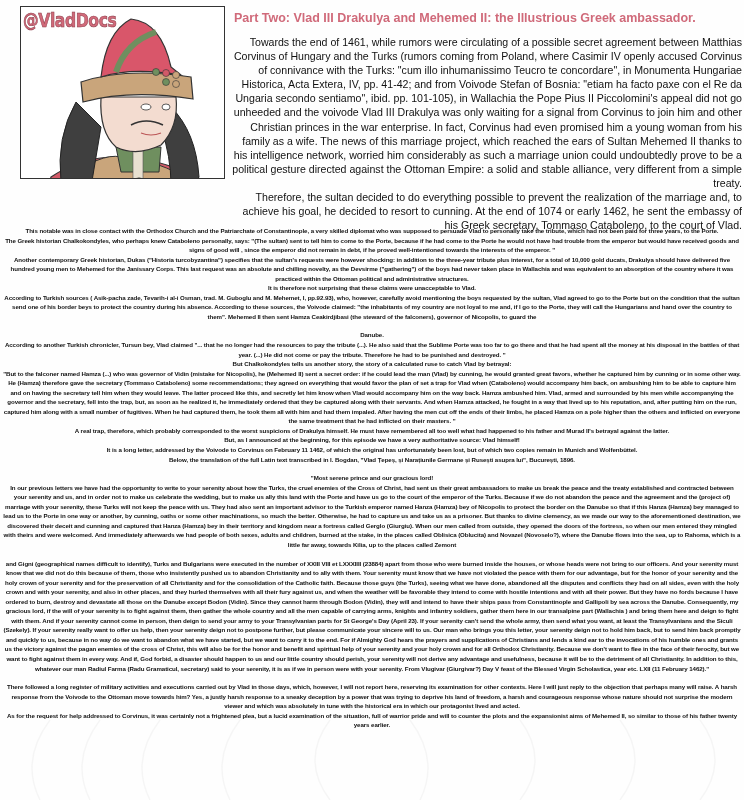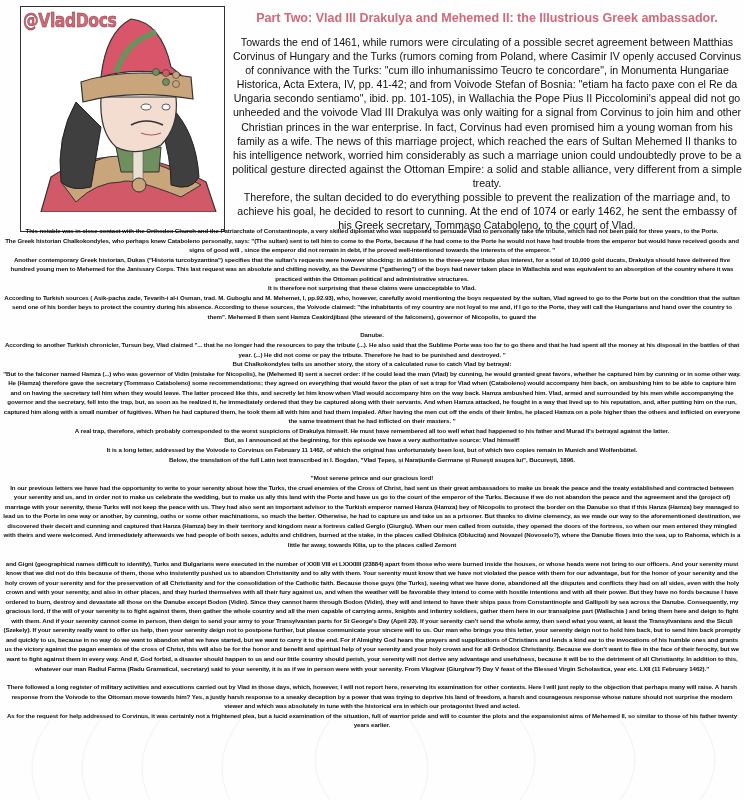--- a/index.html
+++ b/index.html
@@ -5,37 +5,37 @@
   html, body { margin:0; padding:0; }
   body {
     width:744px; height:800px; overflow:hidden;
     background:#fefefe;
     font-family:"Liberation Sans", sans-serif;
     color:#111;
     position:relative;
   }
   .header { position:relative; height:222px; }
   .portrait {
-    position:absolute; left:20px; top:6px; width:205px; height:226px;
+    position:absolute; left:20px; top:6px; width:205px; height:173px;
     border:1.5px solid #333; background:#fff; overflow:hidden; box-sizing:border-box;
   }
   .portrait svg { position:absolute; left:0; top:0; }
   .watermark {
     position:absolute; left:2px; top:1px; font-size:20px; font-weight:bold;
     color:#d16a7a; letter-spacing:-0.5px; transform:scaleX(0.78); transform-origin:left top;
     -webkit-text-stroke:0.6px #8a3b48;
     font-family:"DejaVu Sans", sans-serif;
   }
   .title {
-    position:absolute; left:234px; top:11px; width:506px; text-align:center;
+    position:absolute; left:234px; top:11px; width:506px; 
     font-size:12.5px; font-weight:bold; color:#d06a7a;
   }
   .intro {
     position:absolute; left:232px; top:35px; width:510px;
-    font-size:10.6px; line-height:14.1px; text-align:center; color:#111;
+    font-size:10.6px; line-height:14.1px; text-align:right; color:#111;
   }
   .intro p { margin:0; }
   .body-text {
     position:absolute; left:3px; top:226px; width:738px;
     font-size:6.15px; line-height:9.55px; text-align:center; color:#111;
     font-family:"Liberation Sans", sans-serif; font-weight:bold;
     letter-spacing:-0.08px;
   }
   .body-text p { margin:0; }
   .gap-s { height:9px; }

